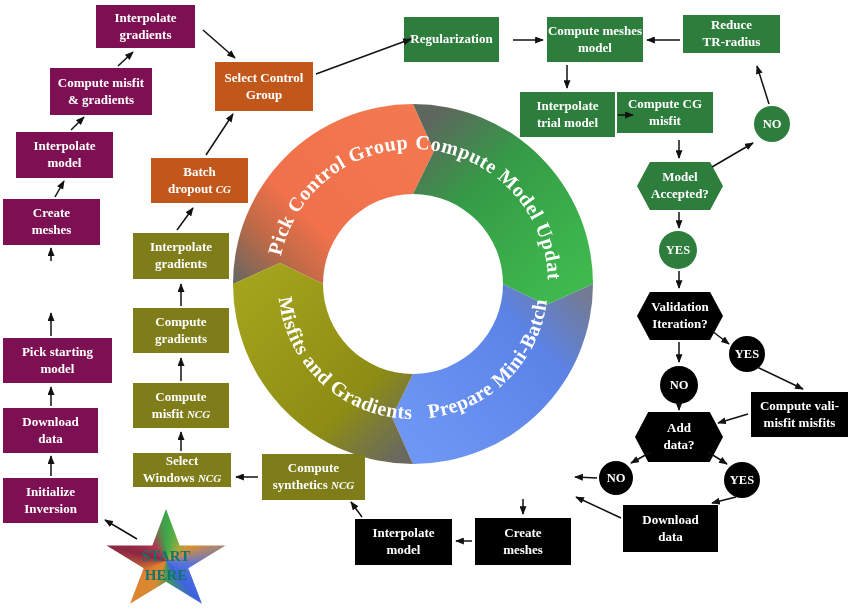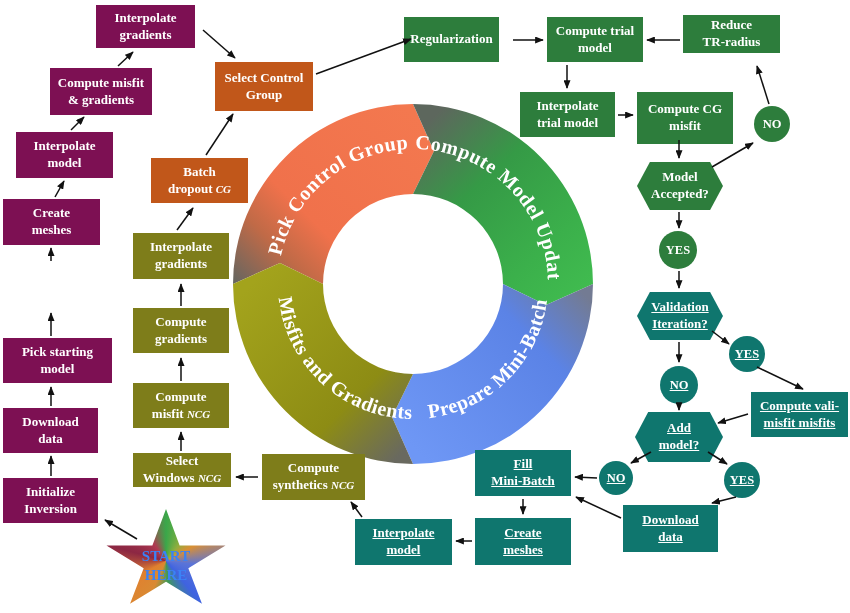--- a/index.html
+++ b/index.html
@@ -9,32 +9,32 @@
   .ring{z-index:1;}
   .arrows{z-index:3;pointer-events:none;}
   .node{position:absolute;z-index:2;display:flex;align-items:center;justify-content:center;
         color:#fff;font-weight:700;font-size:13px;text-align:center;}
   .txt{white-space:pre-line;line-height:1.3;}
   .sfx{font-style:italic;font-size:11px;font-weight:700;}
   .purple{background:#7d1053;}
   .orangebx{background:#c1571a;}
   .olivebx{background:#7e7d1a;}
   .greenbx{background:#2d7d3c;}
-  .bluebx{background:#0f766e;text-decoration:underline;}
+  .bluebx{background:#000000;}
   .hex{clip-path:polygon(0 50%,15% 0,85% 0,100% 50%,85% 100%,15% 100%);}
   .circle{border-radius:50%;font-size:12.5px;align-items:center;}
   .ringtext{fill:#ffffff;font-family:"Liberation Serif",serif;font-weight:700;font-size:20px;letter-spacing:.5px;}
   .star{position:absolute;left:104px;top:509px;width:124px;height:104px;z-index:2;}
   .star-bg{position:absolute;inset:0;
      clip-path:polygon(50% 0%,61% 35%,98% 35%,68% 57%,79% 91%,50% 70%,21% 91%,32% 57%,2% 35%,39% 35%);
      background:conic-gradient(from 0deg at 50% 50%,
        #3aa74a 0deg,#8fae3e 38deg,#d98f35 62deg,#5b74d8 96deg,#3f63e0 140deg,
        #3f9a55 175deg,#d98a33 205deg,#e0802f 242deg,#8c2743 285deg,#b03a52 325deg,#3aa74a 360deg);}
   .star-label{position:absolute;inset:0;display:flex;align-items:center;justify-content:center;
-     color:#3b82f6;font-weight:700;font-size:15px;line-height:1.25;text-align:center;white-space:pre-line;
+     color:#0f766e;font-weight:700;font-size:15px;line-height:1.25;text-align:center;white-space:pre-line;
      padding-top:10px;}
 </style>
 </head>
 <body>
 
 <div class="canvas">
 
   <svg class="ring" width="850" height="613" viewBox="0 0 850 613">
     <defs>
       <linearGradient id="gradO" gradientUnits="userSpaceOnUse" x1="247" y1="294" x2="420" y2="120">
@@ -132,32 +132,32 @@
     </div>
   <div class="node olivebx" style="left:262px;top:454px;width:103px;height:46px">
       <div class="txt"><span>Compute
 synthetics</span> <i class="sfx">NCG</i></div>
     </div>
 
   <div class="node greenbx" style="left:404px;top:17px;width:95px;height:45px">
       <div class="txt"><span>Regularization</span></div>
     </div>
   <div class="node greenbx" style="left:547px;top:17px;width:96px;height:45px">
-      <div class="txt"><span>Compute trial
+      <div class="txt"><span>Compute meshes
 model</span></div>
     </div>
   <div class="node greenbx" style="left:683px;top:15px;width:97px;height:38px">
       <div class="txt"><span>Reduce
 TR-radius</span></div>
     </div>
   <div class="node greenbx" style="left:520px;top:92px;width:95px;height:45px">
       <div class="txt"><span>Interpolate
 trial model</span></div>
     </div>
-  <div class="node greenbx" style="left:637px;top:92px;width:96px;height:52px">
+  <div class="node greenbx" style="left:617px;top:92px;width:96px;height:41px">
       <div class="txt"><span>Compute CG
 misfit</span></div>
     </div>
   <div class="node greenbx circle" style="left:754px;top:106px;width:36px;height:36px">
       <div class="txt"><span>NO</span></div>
     </div>
   <div class="node greenbx hex" style="left:637px;top:162px;width:86px;height:48px">
       <div class="txt"><span>Model
 Accepted?</span></div>
     </div>
@@ -174,35 +174,31 @@
     </div>
   <div class="node bluebx circle" style="left:660px;top:366px;width:38px;height:38px">
       <div class="txt"><span>NO</span></div>
     </div>
   <div class="node bluebx" style="left:751px;top:392px;width:97px;height:45px">
       <div class="txt"><span>Compute vali-
 misfit misfits</span></div>
     </div>
   <div class="node bluebx hex" style="left:635px;top:412px;width:88px;height:50px">
       <div class="txt"><span>Add
-model?</span></div>
+data?</span></div>
     </div>
   <div class="node bluebx circle" style="left:599px;top:461px;width:34px;height:34px">
       <div class="txt"><span>NO</span></div>
     </div>
   <div class="node bluebx circle" style="left:724px;top:462px;width:36px;height:36px">
       <div class="txt"><span>YES</span></div>
     </div>
   <div class="node bluebx" style="left:623px;top:505px;width:95px;height:47px">
       <div class="txt"><span>Download
 data</span></div>
-    </div>
-  <div class="node bluebx" style="left:475px;top:450px;width:96px;height:46px">
-      <div class="txt"><span>Fill
-Mini-Batch</span></div>
     </div>
   <div class="node bluebx" style="left:475px;top:518px;width:96px;height:47px">
       <div class="txt"><span>Create
 meshes</span></div>
     </div>
   <div class="node bluebx" style="left:355px;top:519px;width:97px;height:46px">
       <div class="txt"><span>Interpolate
 model</span></div>
     </div>
 

